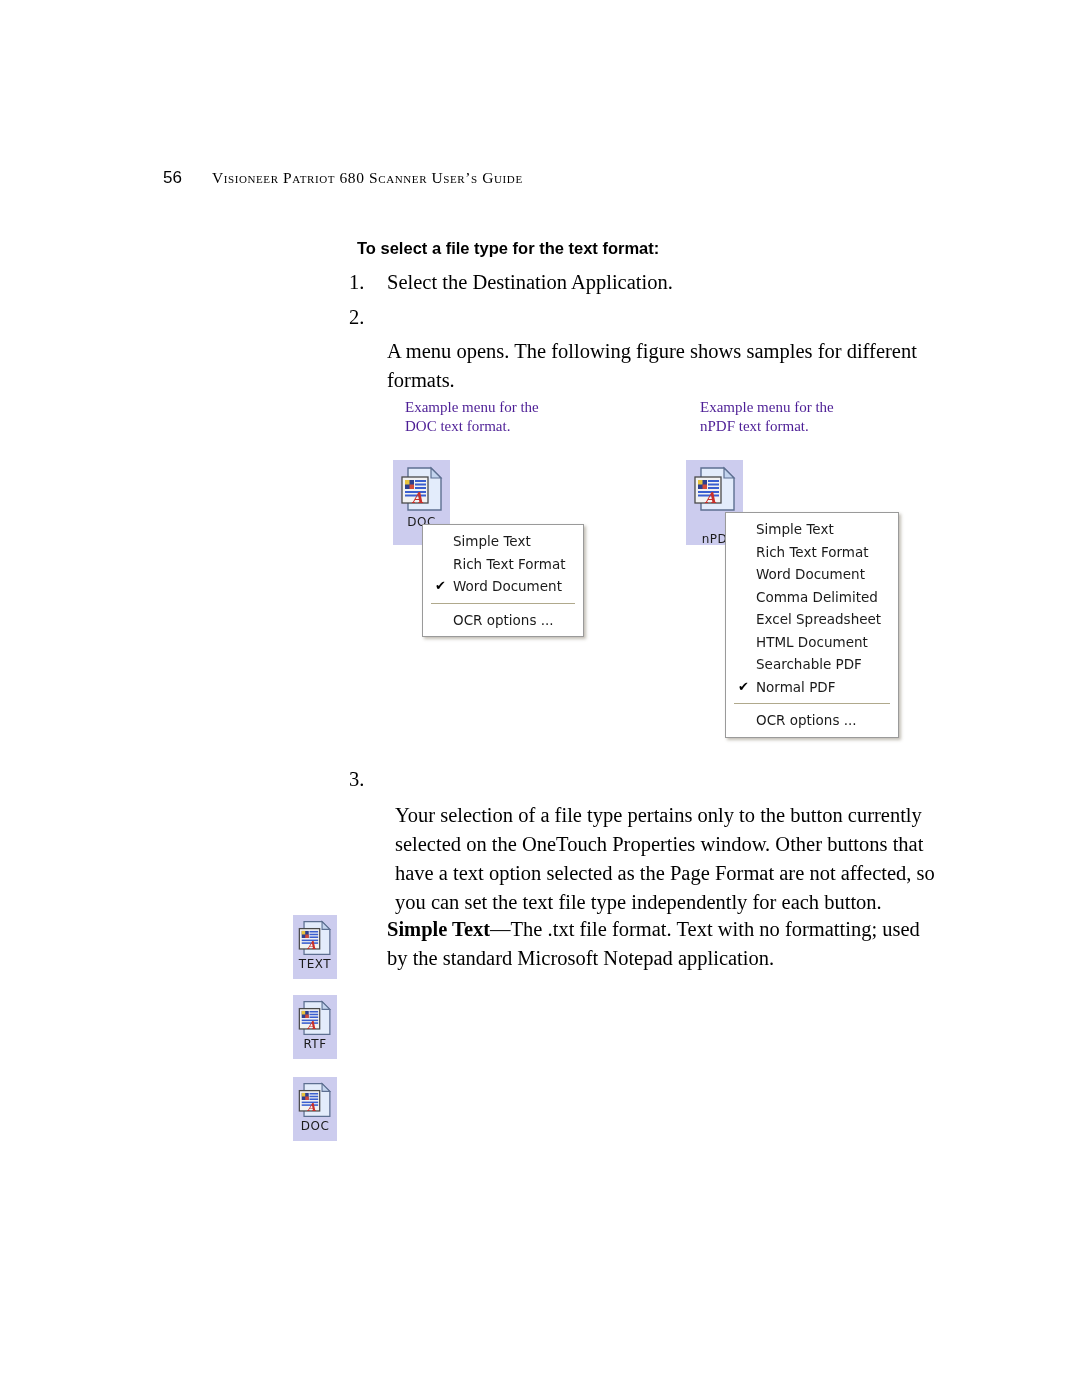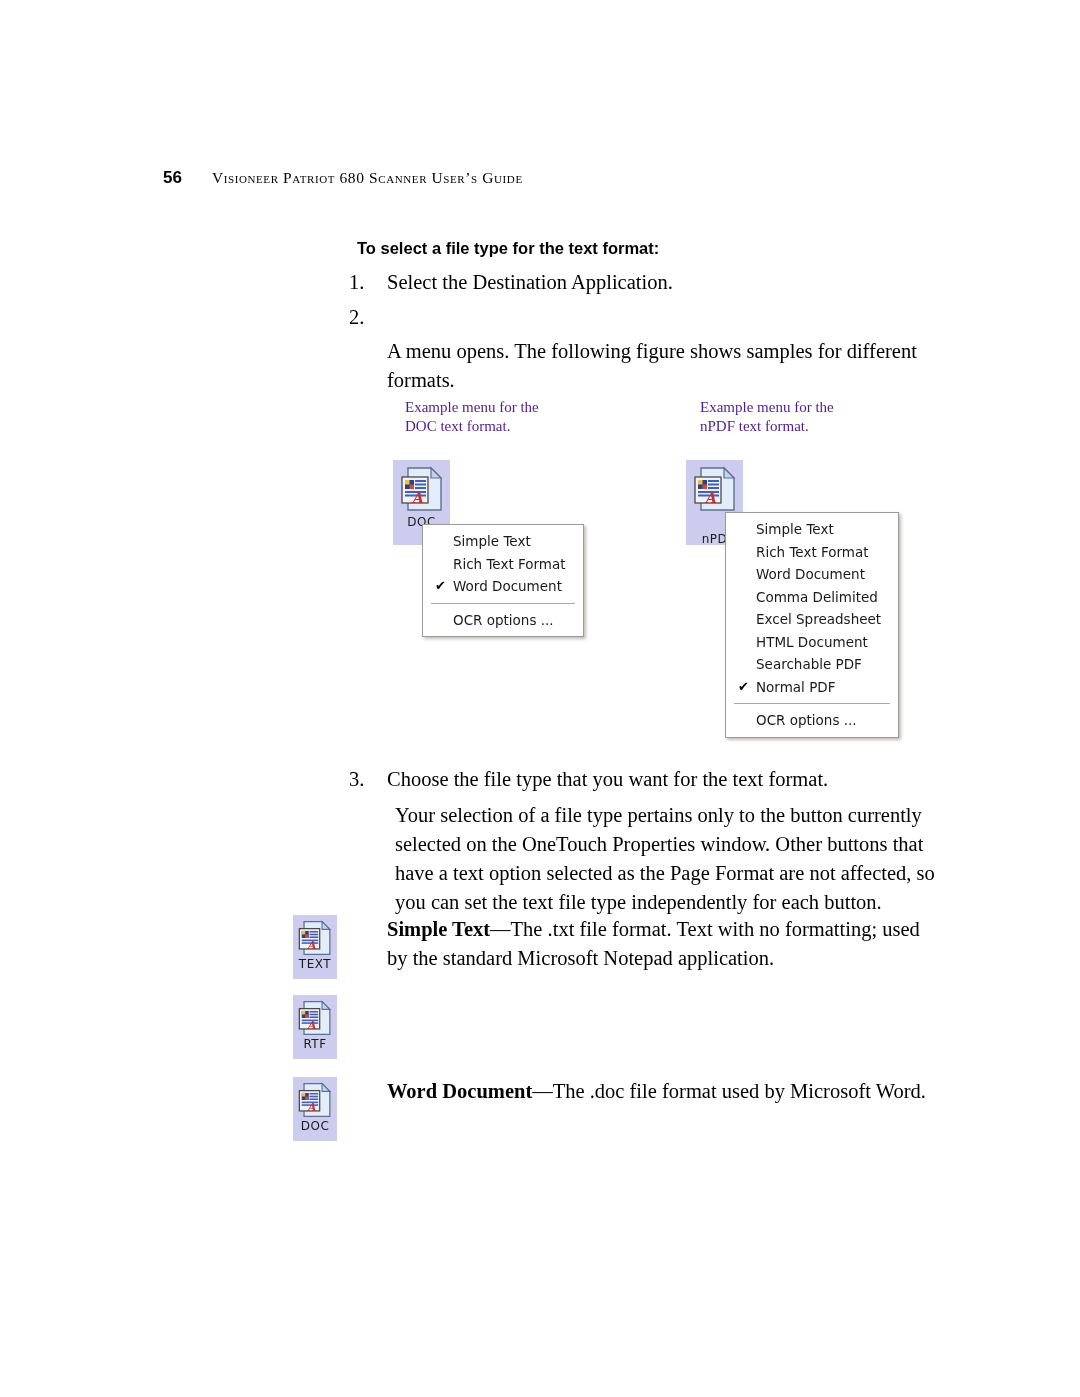--- a/index.html
+++ b/index.html
@@ -19,21 +19,21 @@
   
   .page-header {
     position: absolute;
     left: 163px;
     top: 168px;
     display: flex;
     align-items: baseline;
   }
   .page-number {
     font-family: "Liberation Sans", sans-serif;
-    font-weight: bold;
+    font-weight: normal;
     font-size: 17px;
     letter-spacing: 0px;
     color: #000;
   }
   .header-title {
     margin-left: 30px;
     font-family: "Liberation Serif", serif;
     font-size: 15.5px;
     font-variant: small-caps;
     letter-spacing: 0.6px;
@@ -288,21 +288,20 @@
     </div>
     <div class="menu-sep"></div>
     <div class="menu-item">
       <span>OCR options ...</span>
     </div>
   </div>
 
   <div class="numlist" style="top:765px;">
     <div class="li">
       <span class="num">3.</span>
-      <span class="txt">Choose the file type that you want for the text format.</span>
     </div>
   </div>
 
   <div class="para-indent" style="top:801px;margin-left:8px;">Your selection of a file type pertains only to the button currently selected on the OneTouch Properties window. Other buttons that have a text option selected as the Page Format are not affected, so you can set the text file type independently for each button.</div>
 
   <div class="fmt-row" style="top:915px; height:72px;">
     <div class="icon-tile" style="left:0px; top:0px; width:44px; height:60px; padding-top:4px;">
       <span class="doc-icon">
         <svg width="36" height="38" viewBox="0 0 46 48" aria-hidden="true">
           <path d="M9 3 H32 L42 13 V45 H9 Z" fill="#e3ecfb" stroke="#5d6f91" stroke-width="1.6"></path>
@@ -361,18 +360,15 @@
           <rect x="16" y="15" width="11" height="2" fill="#3a5fd0"></rect>
           <rect x="16" y="18.5" width="11" height="2" fill="#3a5fd0"></rect>
           <rect x="16" y="22" width="11" height="2" fill="#3a5fd0"></rect>
           <rect x="6" y="26" width="21" height="2" fill="#3a5fd0"></rect>
           <rect x="6" y="29.5" width="21" height="2" fill="#3a5fd0"></rect>
           <text x="14" y="38" font-family="DejaVu Serif, serif" font-size="14" font-weight="bold" font-style="italic" fill="#c8302a">A</text>
         </svg>
       </span>
       <span class="tile-label" style="margin-top:1px;">DOC</span>
     </div>
-    <div class="fmt-text">
-      <b>Word Document</b><span>—</span><span>The .doc file format used by Microsoft Word.</span>
-    </div>
   </div>
 
 </div>
 
 </body></html>

